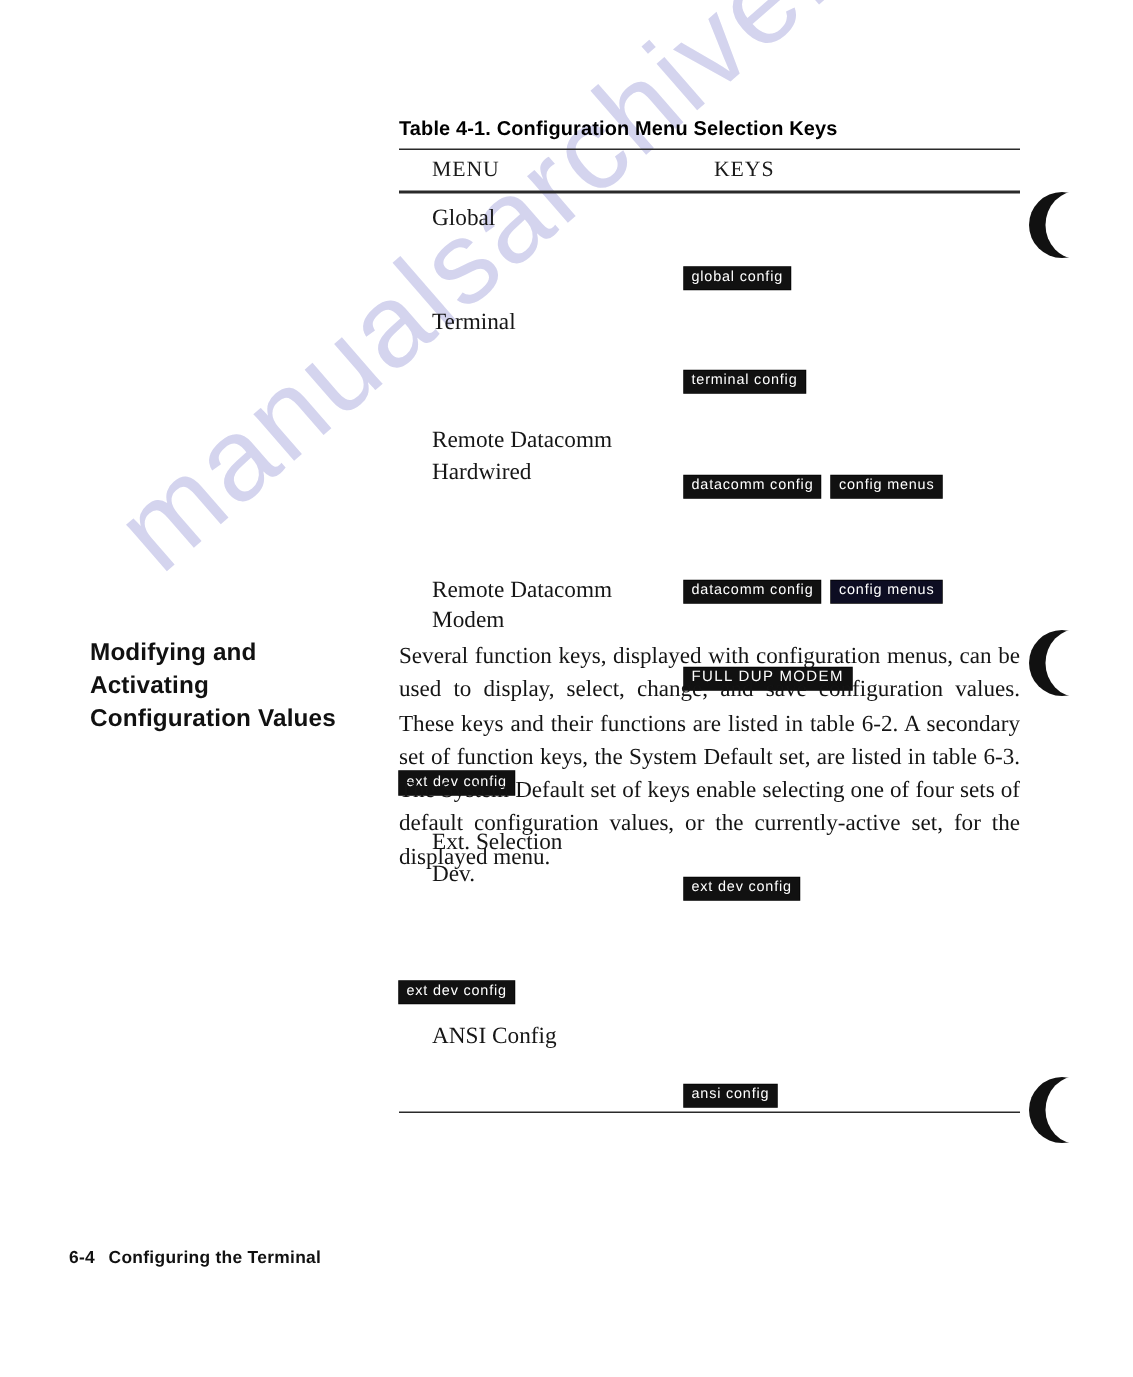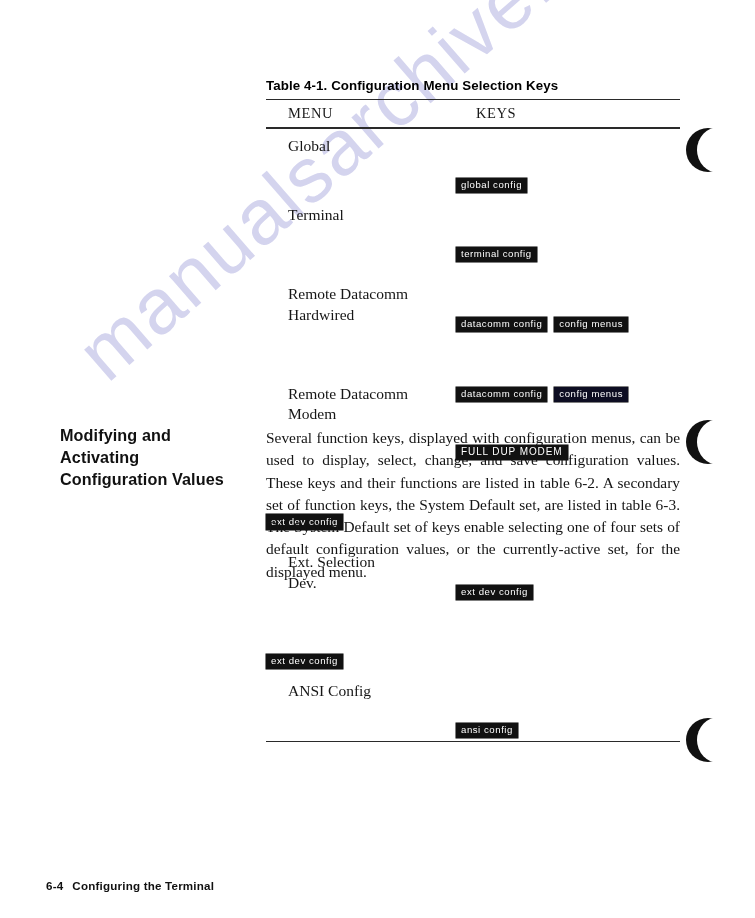--- a/index.html
+++ b/index.html
@@ -96,21 +96,21 @@
     left:266px;top:427px;width:414px;
     font-size:15.4px;
     line-height:1.445;
     text-align:justify;
     color:#141414;
     hyphens:manual;
   }
 
   
   .footer{
-    position:absolute;left:46px;top:879px;
+    position:absolute;left:46px;top:832px;
     font-family:"Liberation Sans",sans-serif;
     font-weight:bold;font-size:11.6px;color:#111;
     letter-spacing:.2px;
   }
   .footer .num{margin-right:9px;}
 
   
   .crescent{position:absolute;width:44px;height:44px;}
   .crescent .outer{
     position:absolute;inset:0;border-radius:50%;

